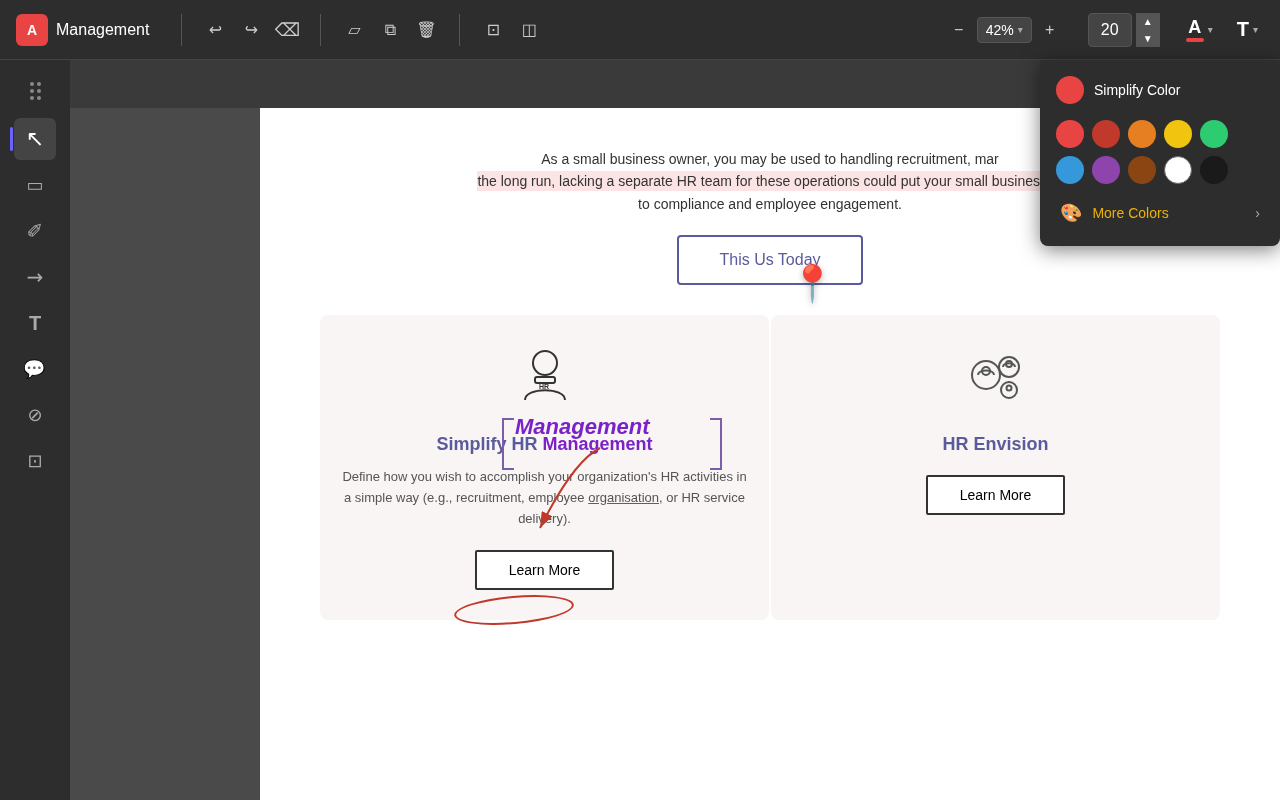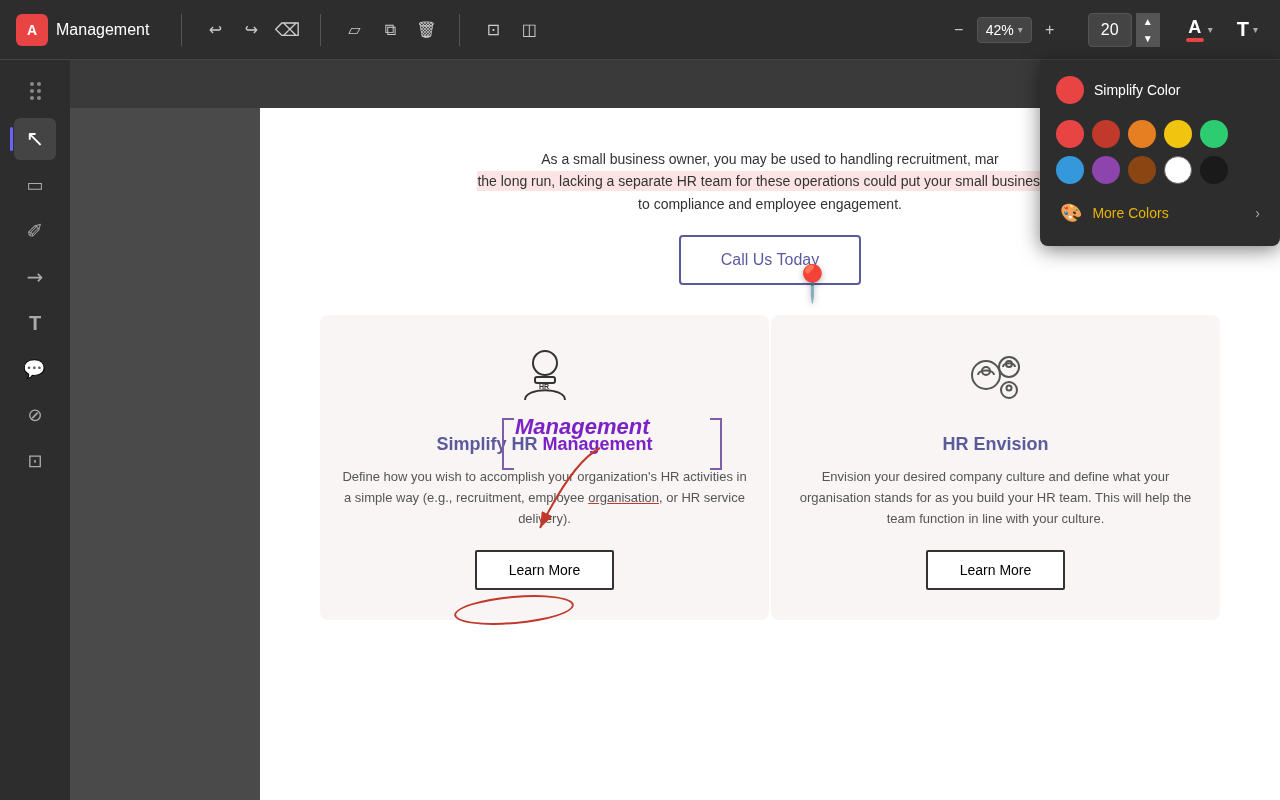--- a/index.html
+++ b/index.html
@@ -211,21 +211,21 @@
   <div class="webpage-content">
     <div class="page-inner">
 
       <div class="page-text-block">
         As a small business owner, you may be used to handling recruitment, mar<br>
         <span class="highlight-text">the long run, lacking a separate HR team for these operations could put your small business at</span><br>
         to compliance and employee engagement.
       </div>
 
       <div class="call-btn-wrap">
-        <button class="call-btn">Call Us Today</button>
+        <button class="call-btn">This Us Today</button>
       </div>
 
       <div class="cards-row">
 
         <div class="card">
           <div class="card-icon">
             <svg width="60" height="60" viewBox="0 0 60 60" fill="none" xmlns="http://www.w3.org/2000/svg">
               <circle cx="30" cy="18" r="12" stroke="#333" stroke-width="2" fill="none"></circle>
               <rect x="20" y="32" width="20" height="6" rx="2" stroke="#333" stroke-width="2" fill="none"></rect>
               <text x="24" y="44" font-size="7" fill="#333" font-weight="bold">HR</text>
@@ -248,25 +248,20 @@
               <path d="M17 30 C17 24 33 24 33 30" stroke="#555" stroke-width="2" fill="none"></path>
               <circle cx="25" cy="26" r="4" stroke="#555" stroke-width="2" fill="none"></circle>
               <circle cx="48" cy="22" r="10" stroke="#555" stroke-width="2" fill="none"></circle>
               <path d="M42 22 C42 17 54 17 54 22" stroke="#555" stroke-width="2" fill="none"></path>
               <circle cx="48" cy="19" r="3" stroke="#555" stroke-width="2" fill="none"></circle>
               <circle cx="48" cy="45" r="8" stroke="#555" stroke-width="2" fill="none"></circle>
               <circle cx="48" cy="43" r="2.5" stroke="#555" stroke-width="2" fill="none"></circle>
             </svg>
           </div>
           <div class="card-title">HR Envision</div>
-          <div class="card-text">
-            Envision your desired company culture and define what your
-            organisation stands for as you build your HR team. This will help the
-            team function in line with your culture.
-          </div>
           <button class="card-btn">Learn More</button>
         </div>
       </div>
     </div>
   </div>
 
   <div class="pin-icon" style="left: 720px; top: 155px;">
     📍
   </div>
 

